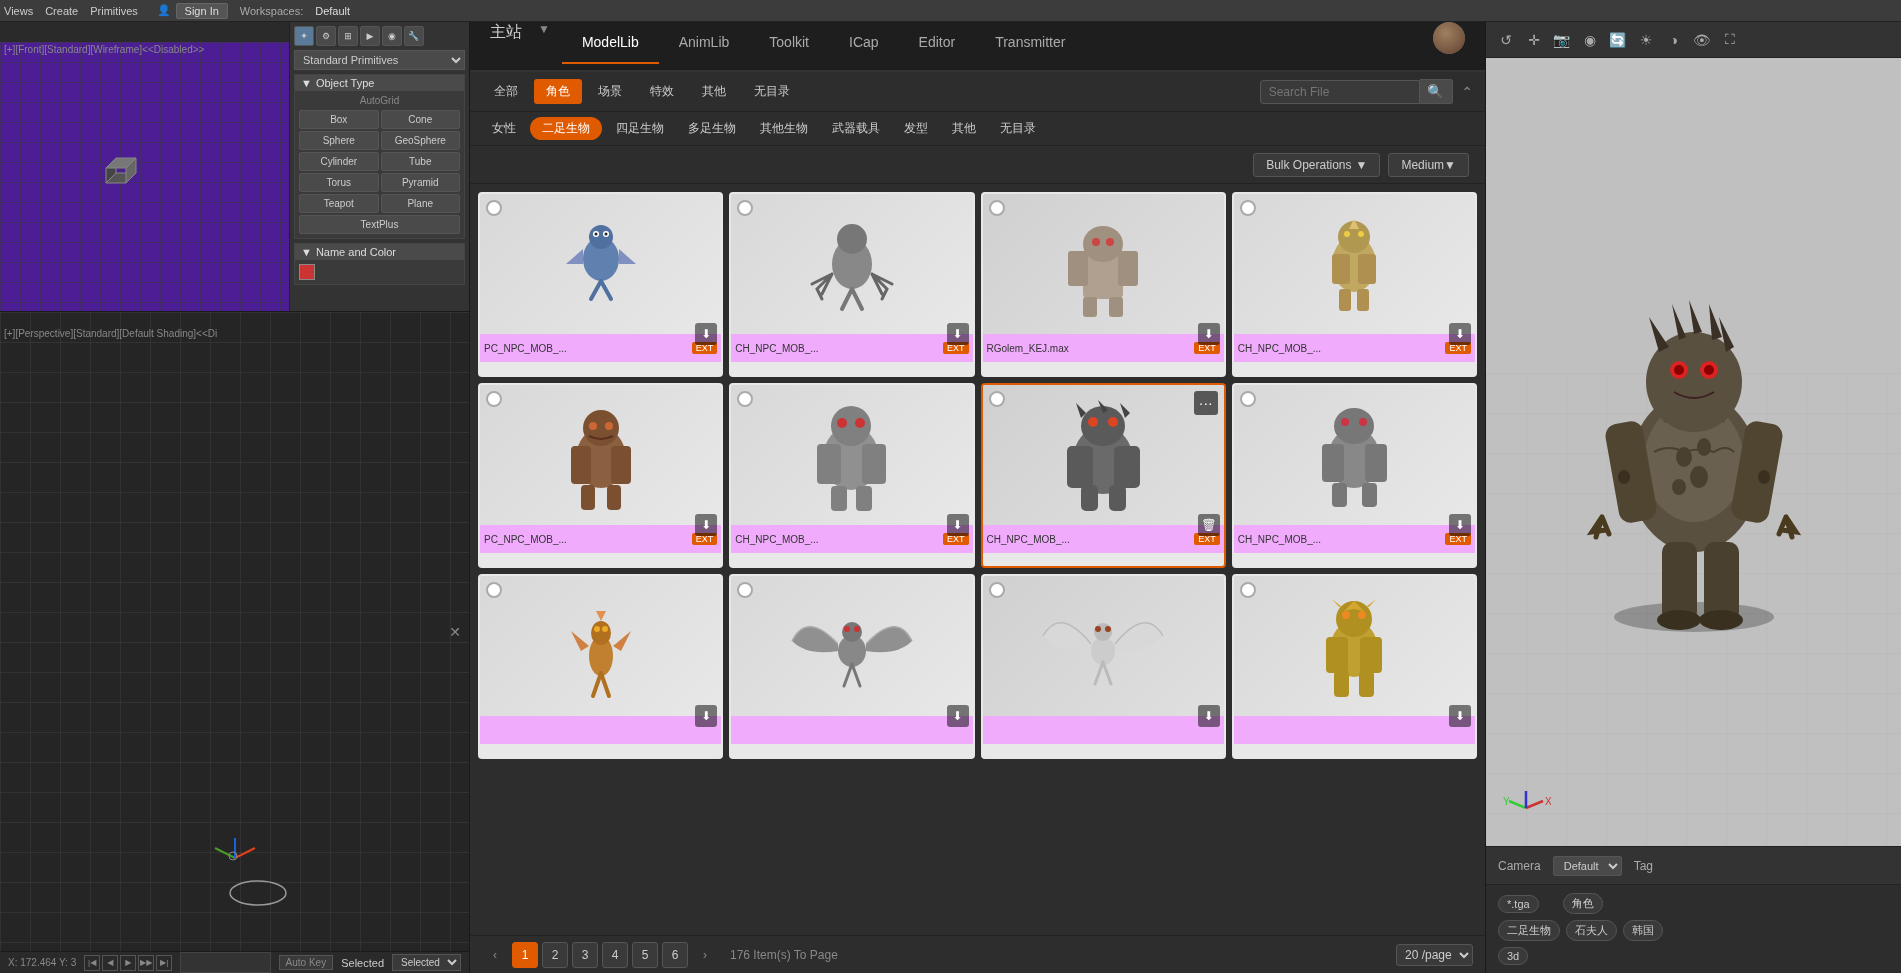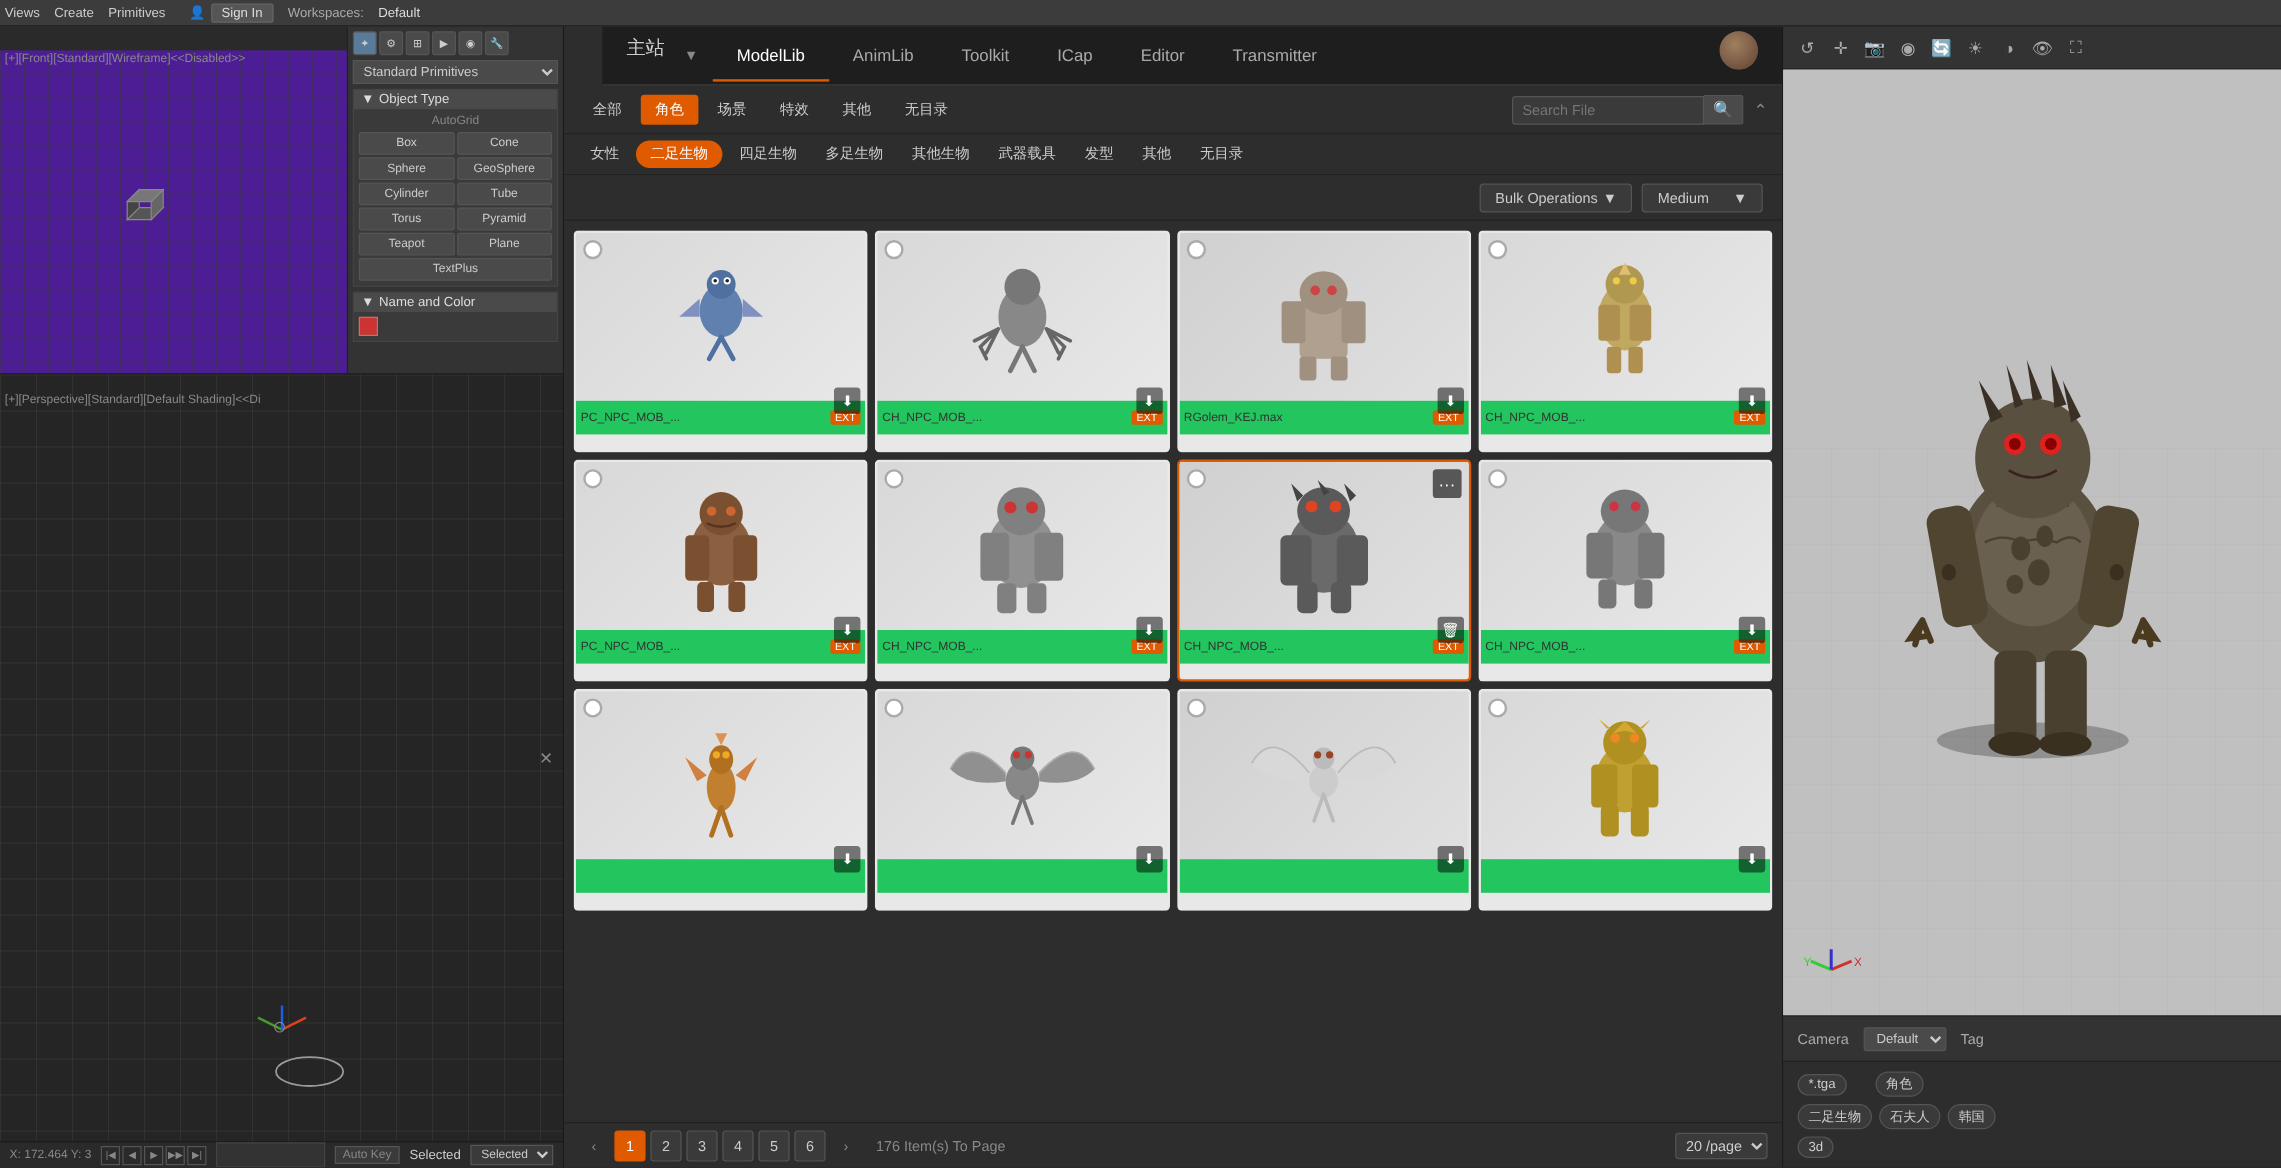--- a/index.html
+++ b/index.html
@@ -180,24 +180,23 @@
       display: flex;
       flex-direction: column;
       border-right: 1px solid #1a1a1a;
     }
 
     
     .modellib-tabs {
       height: 50px;
       background: #1e1e1e;
       display: flex;
-      align-items: center;
+      align-items: flex-start;
       padding: 0 20px;
       border-bottom: 2px solid #333;
-      margin-left: 32px;
     }
     .app-title {
       font-size: 16px;
       color: #ccc;
       padding: 0 16px 12px 0;
     }
     .main-tab {
       padding: 12px 20px;
       font-size: 14px;
       color: #aaa;
@@ -292,21 +291,21 @@
     .medium-btn {
       background: #3a3a3a;
       border: 1px solid #555;
       color: #ccc;
       font-size: 12px;
       padding: 4px 12px;
       border-radius: 3px;
       cursor: pointer;
       display: flex;
       align-items: center;
-      gap: 20px;
+      gap: 0;
     }
 
     
     .asset-grid-area {
       flex: 1;
       overflow-y: auto;
       padding: 8px;
       display: grid;
       grid-template-columns: repeat(4, 1fr);
       grid-auto-rows: 185px;
@@ -324,21 +323,21 @@
     .asset-card.selected { border: 2px solid #e05a00; }
     .asset-card-inner {
       width: 100%; height: 140px;
       display: flex;
       align-items: center;
       justify-content: center;
       background: #e0e0e0;
     }
     .asset-footer {
       height: 28px;
-      background: #22c55e;
+      background: #f0abfc;
       display: flex;
       align-items: center;
       padding: 0 4px;
       gap: 4px;
       justify-content: center;
     }
     .asset-name {
       font-size: 10px;
       color: #333;
       flex: 1;

